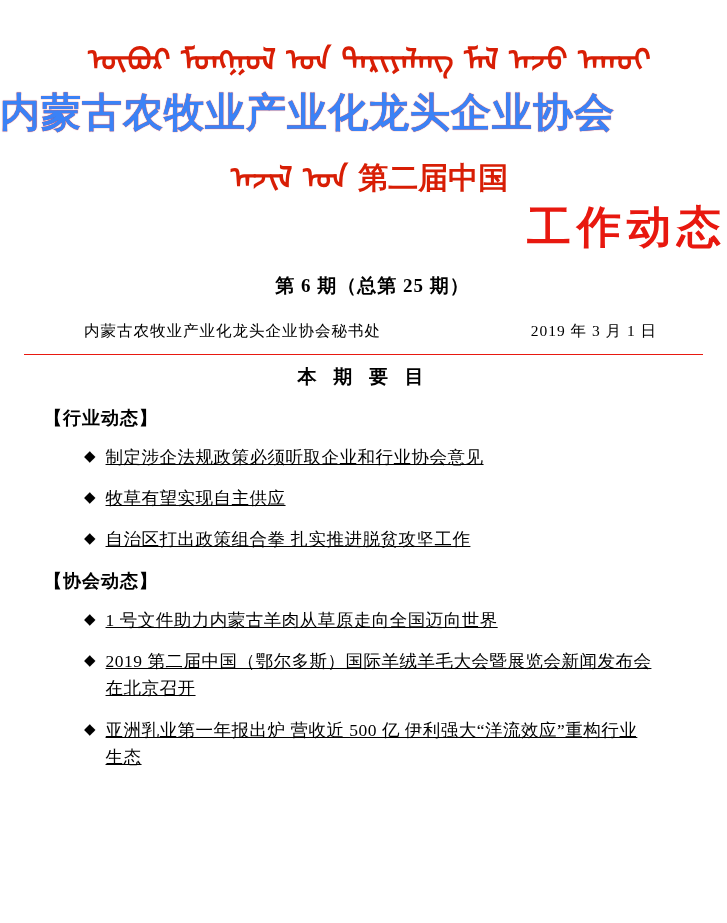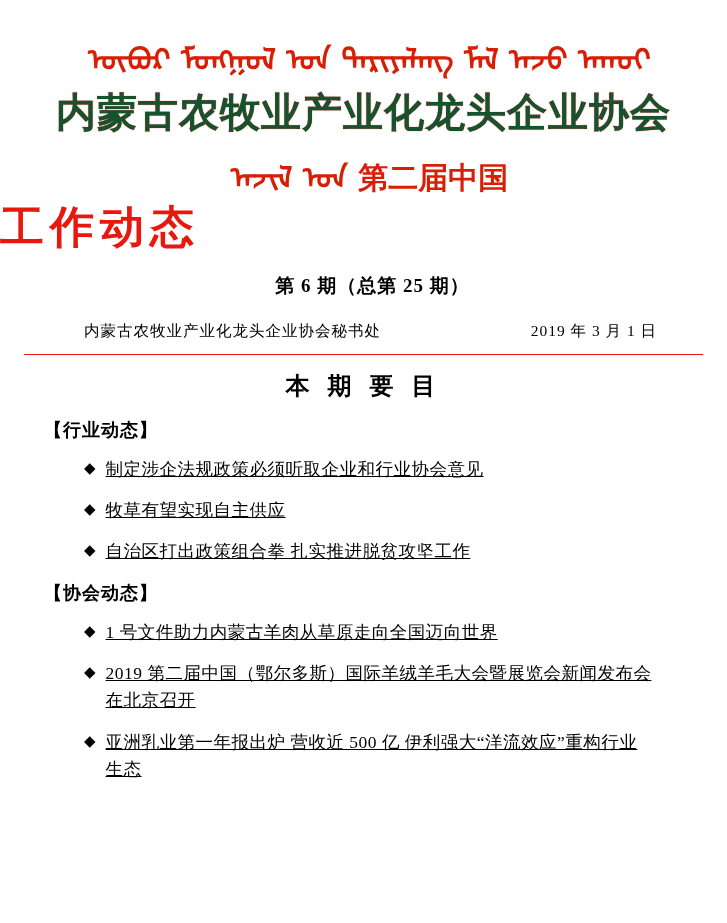--- a/index.html
+++ b/index.html
@@ -37,35 +37,35 @@
   }
   .mg {
     color: #d81e05;
     font-family: "DejaVu Sans", sans-serif;
     line-height: 0.78;
     font-weight: 700;
     letter-spacing: 0;
   }
 
   .title-main {
-    text-align: center;
-    color: #14532d;
+    text-align: left;
+    color: #3b82f6;
     font-family: "Liberation Serif", "DejaVu Serif", serif;
     font-weight: 700;
     font-size: 40px;
     letter-spacing: 1px;
     margin-top: 14px;
     text-shadow: 0 0 1px #e8180f;
   }
   .mongol-mid {
     margin-top: 26px;
     gap: 60px;
   }
   .title-sub {
-    text-align: left;
+    text-align: right;
     color: #e8180f;
     font-weight: 700;
     font-size: 44px;
     letter-spacing: 6px;
     margin-top: 8px;
     font-family: "Liberation Serif", "DejaVu Serif", serif;
   }
   .issue {
     text-align: center;
     font-weight: 700;
@@ -86,23 +86,23 @@
     color: #000;
     gap: 44px;
   }
   .rule {
     margin: 12px 24px 0 24px;
     border-top: 1.6px solid #e8180f;
   }
   .toc-title {
     text-align: center;
     font-weight: 700;
-    font-size: 24px;
+    font-size: 19px;
     letter-spacing: 6px;
-    margin-top: 15px;
+    margin-top: 9px;
     color: #000;
   }
   .section-head {
     margin: 16px 0 0 44px;
     font-size: 18px;
     font-weight: 700;
     letter-spacing: 1px;
     color: #000;
   }
   .item {

